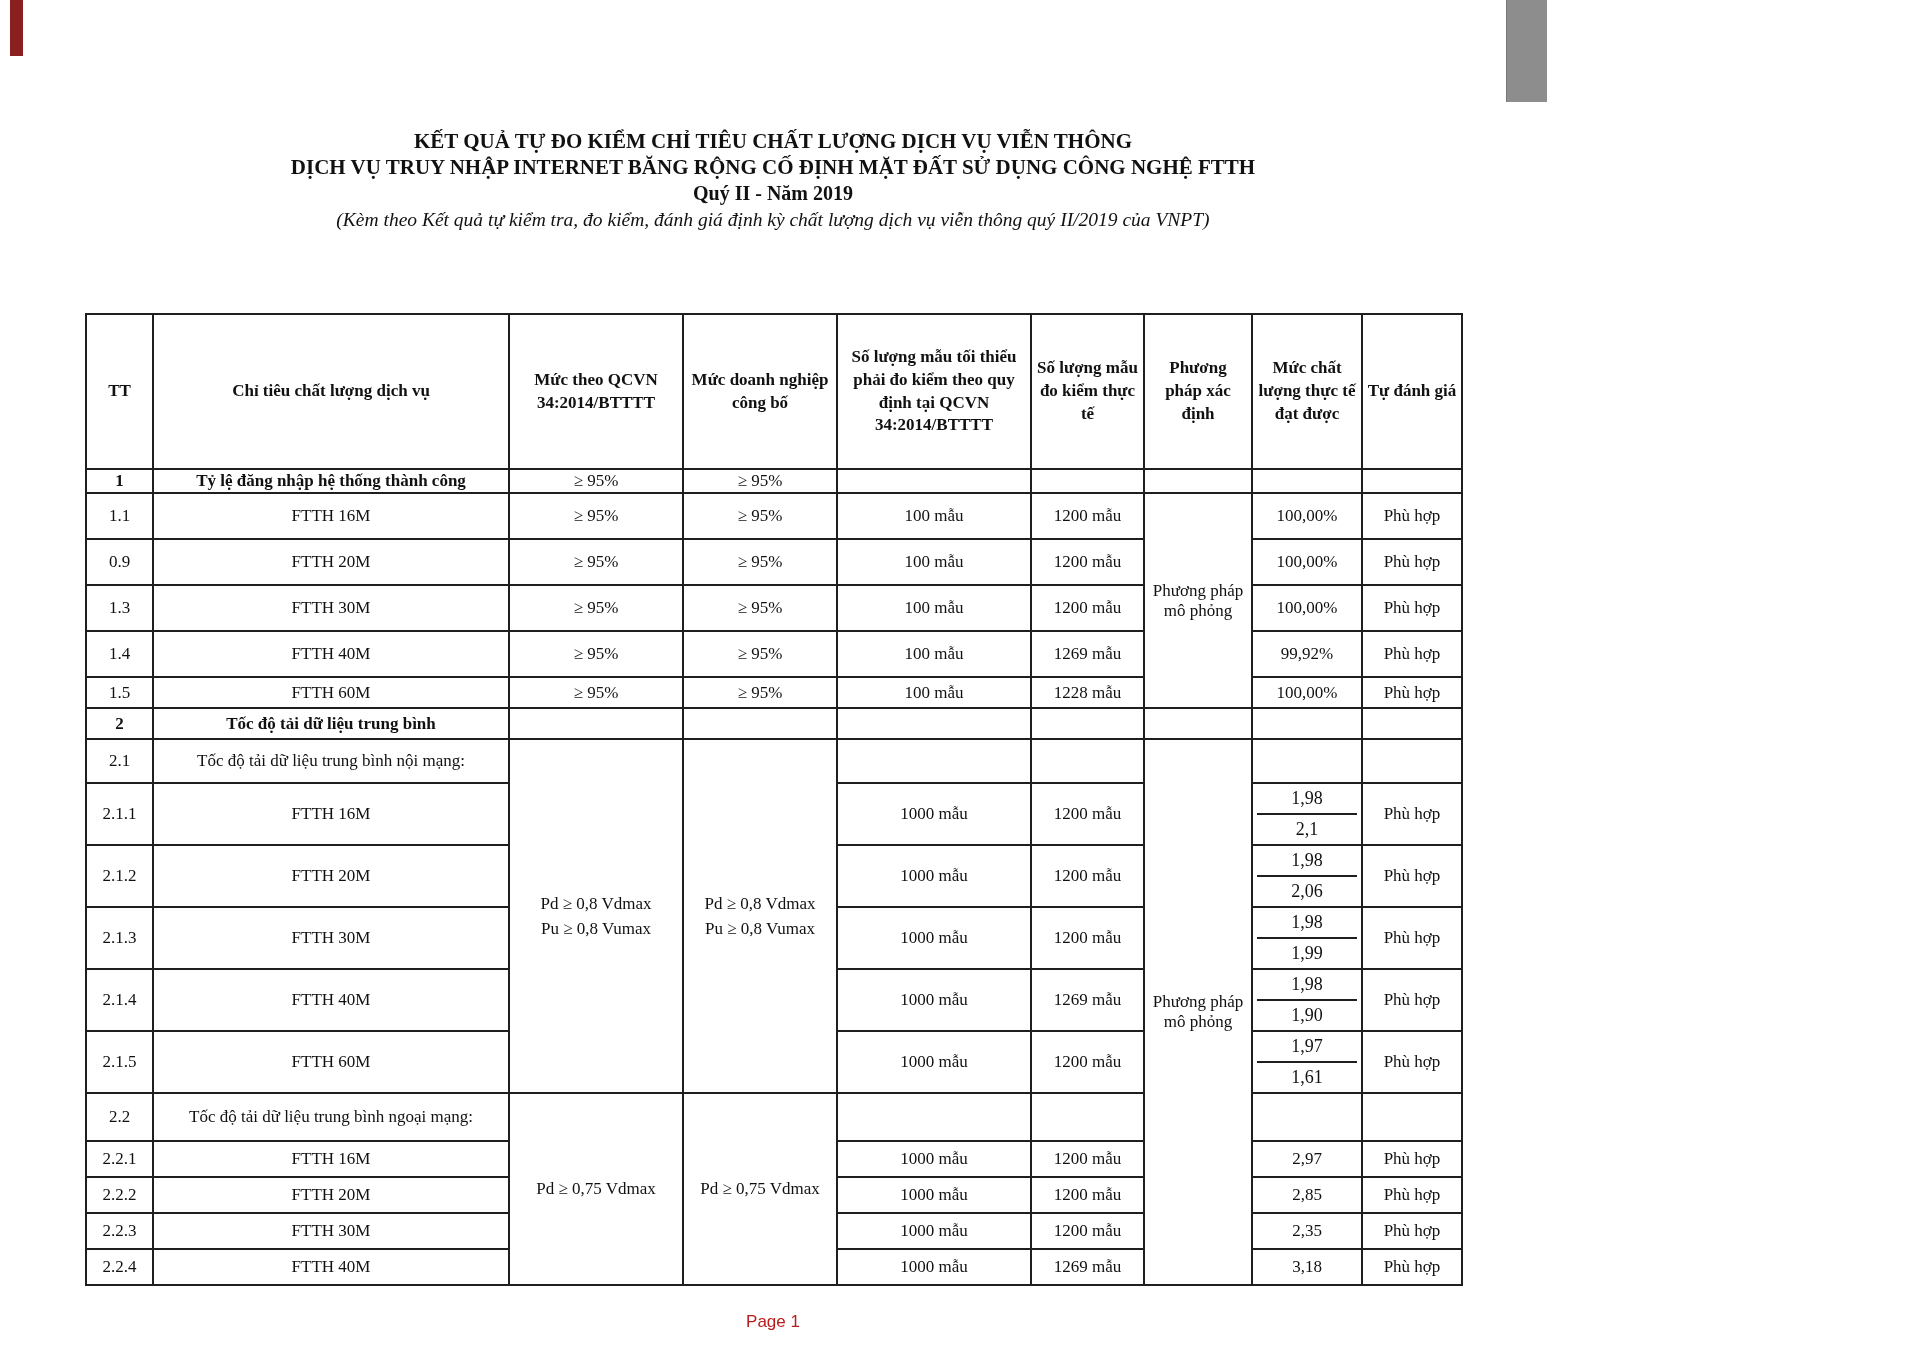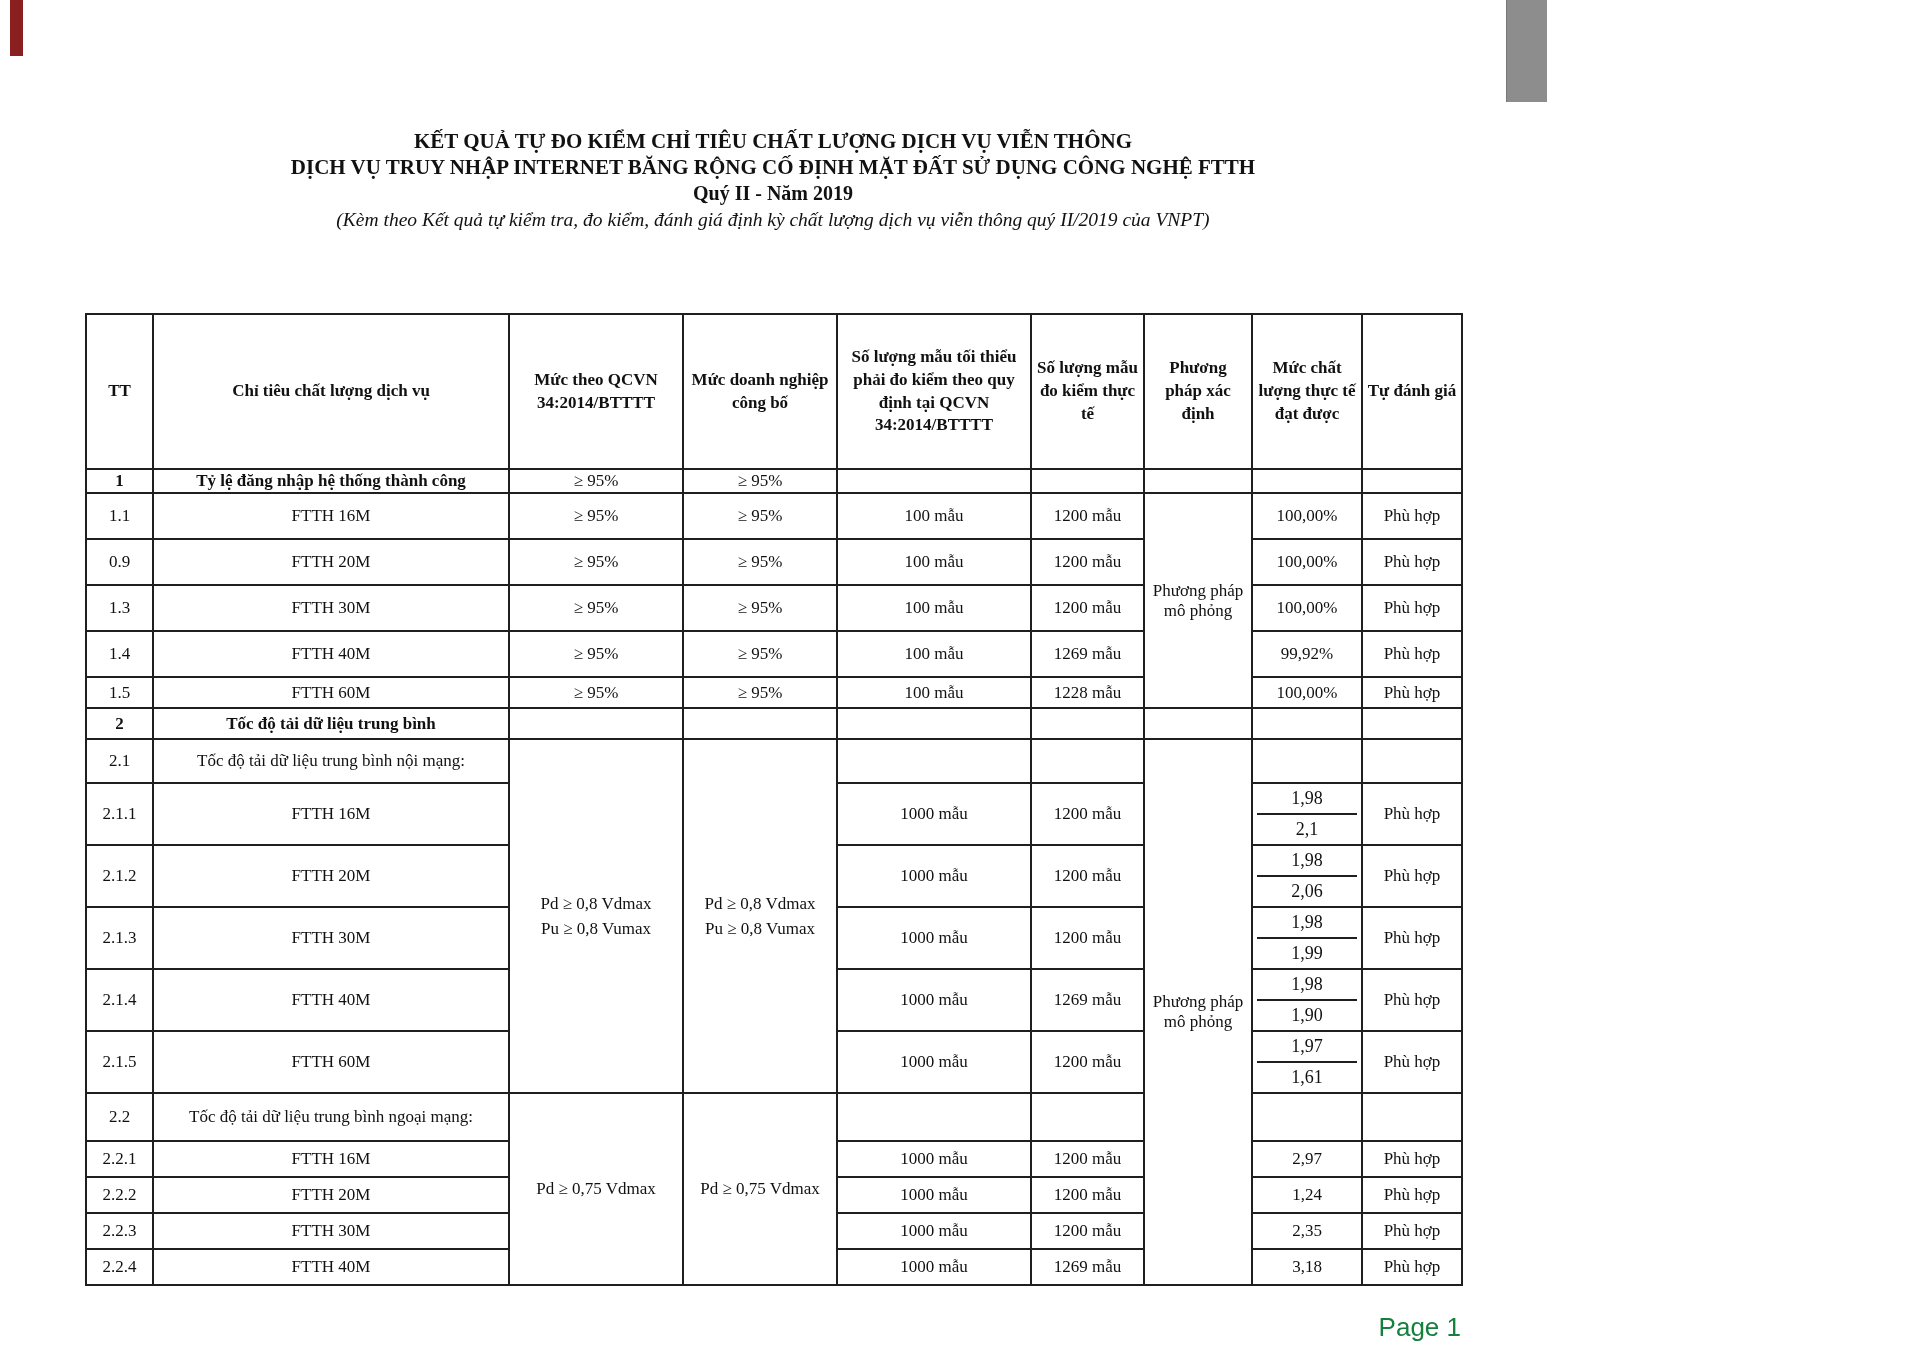--- a/index.html
+++ b/index.html
@@ -54,23 +54,23 @@
   td.no-bottom{border-bottom:0;}
   td.split-cell{padding:0;}
   .split-top,.split-bot{
     height:29px;display:flex;align-items:center;justify-content:center;
     font-size:18px;
   }
   .split-top{border-bottom:2px solid #1f1f1f;}
   .qcvn-two-lines div{line-height:1.5;}
   .page-footer{
     position:absolute;left:85px;top:1312px;width:1376px;
-    text-align:right;
+    text-align:center;
     font-family:"Liberation Sans","DejaVu Sans",sans-serif;
-    font-size:26px;color:#15803d;
+    font-size:17px;color:#b91c1c;
   }
   col.c-tt{width:67px;}
   col.c-name{width:356px;}
   col.c-qcvn{width:174px;}
   col.c-dn{width:154px;}
   col.c-min{width:194px;}
   col.c-act{width:113px;}
   col.c-method{width:108px;}
   col.c-quality{width:110px;}
   col.c-assess{width:100px;}
@@ -293,21 +293,21 @@
         <td>1200 mẫu</td>
         <td>2,97</td>
         <td>Phù hợp</td>
       </tr>
 
       <tr class="h36">
         <td>2.2.2</td>
         <td class="left">FTTH 20M</td>
         <td>1000 mẫu</td>
         <td>1200 mẫu</td>
-        <td>1,24</td>
+        <td>2,85</td>
         <td>Phù hợp</td>
       </tr>
 
       <tr class="h36">
         <td>2.2.3</td>
         <td class="left">FTTH 30M</td>
         <td>1000 mẫu</td>
         <td>1200 mẫu</td>
         <td>2,35</td>
         <td>Phù hợp</td>

